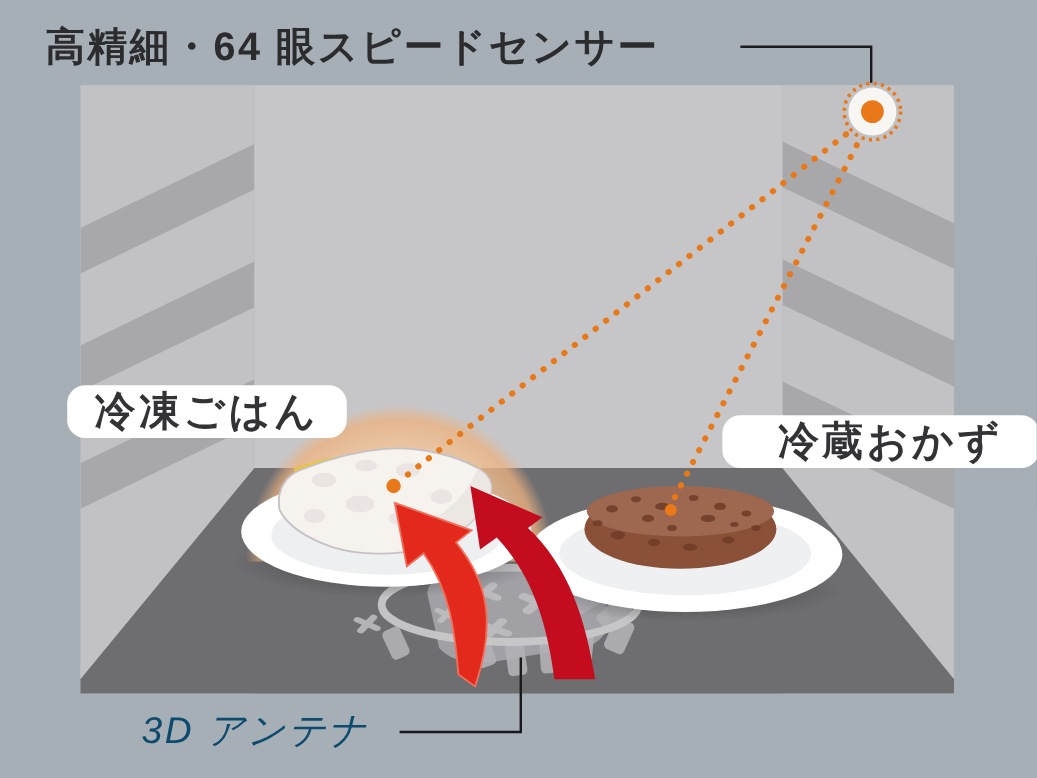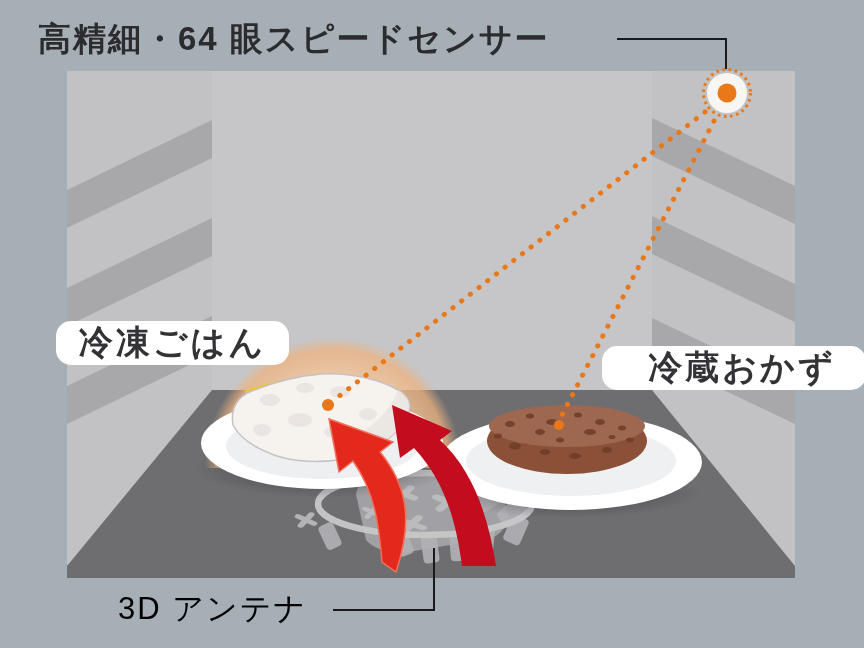--- a/index.html
+++ b/index.html
@@ -13,21 +13,21 @@
   .title{
     left:38px;top:17px;font-size:33px;font-weight:600;letter-spacing:2px;
   }
   .tag{
     background:#ffffff;border-radius:15px;font-weight:700;font-size:34px;
     letter-spacing:3px;color:#333336;display:flex;align-items:center;justify-content:center;
   }
   .tag-rice{left:56px;top:321px;width:233px;height:44px;}
   .tag-dish{left:602px;top:346px;width:248px;height:44px;padding-left:16px;}
   .antenna-label{
-    left:118px;top:588px;font-size:31px;font-weight:400;color:#000000;letter-spacing:2px;
+    left:118px;top:588px;font-size:31px;font-weight:400;color:#0c4a6e;letter-spacing:2px;font-style:italic;
   }
 </style>
 </head>
 <body>
 
 <div class="stage">
 
 <svg width="864" height="648" viewBox="0 0 864 648">
   <defs>
     <radialGradient id="glow" cx="50%" cy="52%" r="50%">

